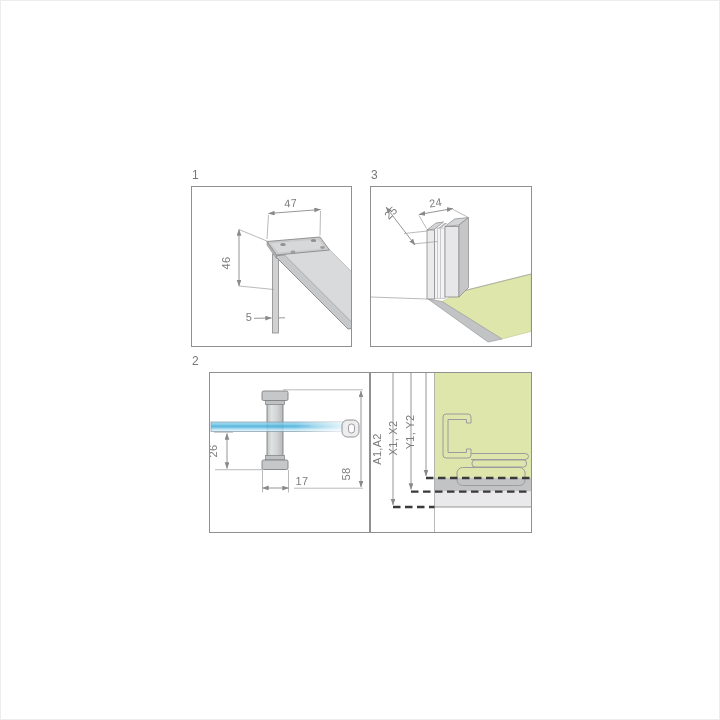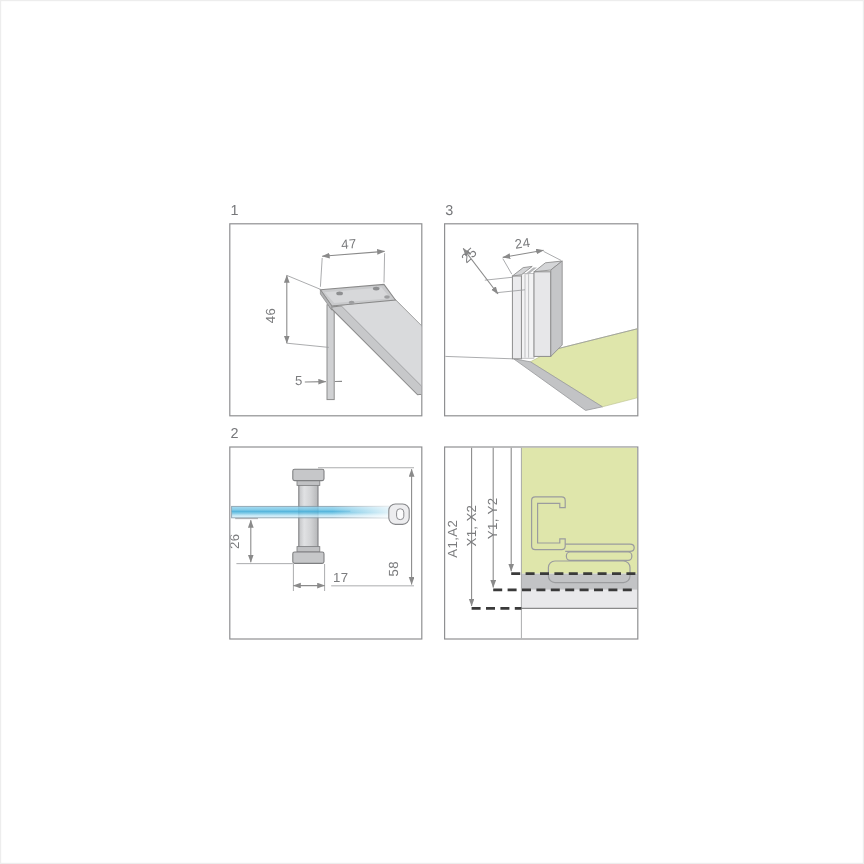--- a/index.html
+++ b/index.html
@@ -101,21 +101,21 @@
 
       <g>
         <line x1="33" y1="46.5" x2="56.5" y2="44" class="extline"></line>
         <line x1="42" y1="57" x2="66.5" y2="54.5" class="extline"></line>
         <line x1="15" y1="20" x2="44" y2="58" class="dimline" marker-start="url(#arw)" marker-end="url(#arw)"></line>
         <text class="dim" x="22.5" y="28.5" text-anchor="middle" transform="rotate(-43 22.5 28.5)">25</text>
       </g>
     </svg>
   </div>
 
-  <div class="panel" style="left:191px;top:372px;width:161px;height:161px;">
+  <div class="panel" style="left:209px;top:372px;width:161px;height:161px;">
     <svg width="159" height="159" viewBox="0 0 159 159">
       <defs>
         <linearGradient id="glassGrad" x1="0" y1="0" x2="0" y2="1">
           <stop offset="0" stop-color="#9bd5ee"></stop>
           <stop offset="0.35" stop-color="#66c1e4"></stop>
           <stop offset="0.55" stop-color="#57b9df"></stop>
           <stop offset="0.78" stop-color="#b5e2f4"></stop>
           <stop offset="1" stop-color="#e3f4fb"></stop>
         </linearGradient>
         <linearGradient id="fadeGrad" x1="0" y1="0" x2="1" y2="0">

